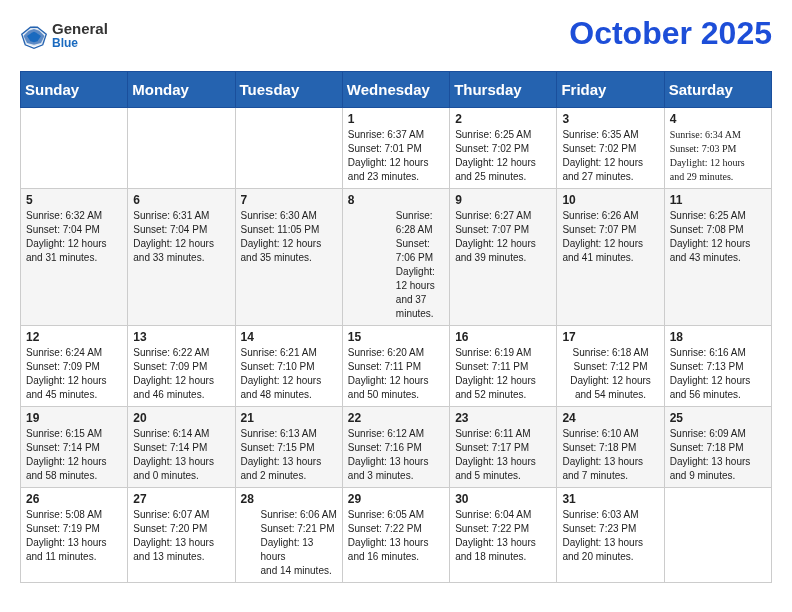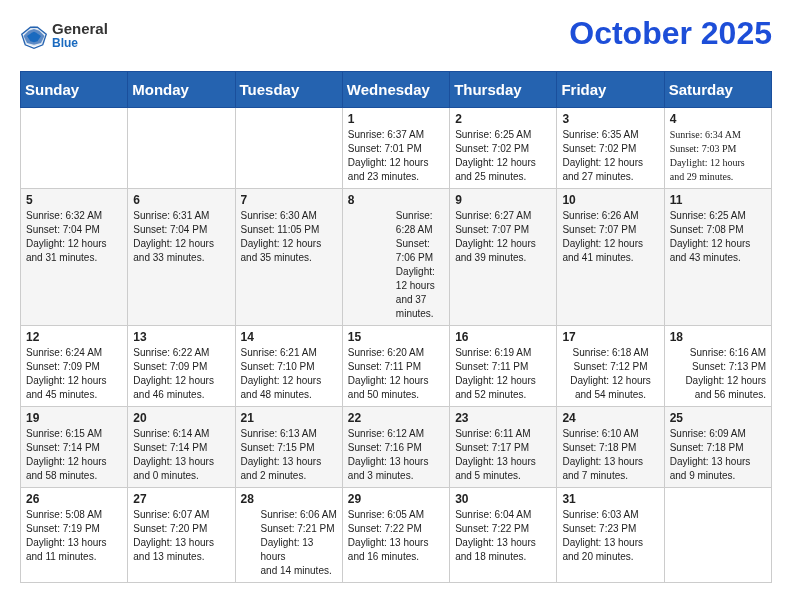--- a/index.html
+++ b/index.html
@@ -243,21 +243,21 @@
           </td>
           <td>
             <div class="day-num">17</div>
             <div class="day-info" style="white-space: pre-line; text-align: center;">Sunrise: 6:18 AM
 Sunset: 7:12 PM
 Daylight: 12 hours
 and 54 minutes.</div>
           </td>
           <td>
             <div class="day-num">18</div>
-            <div class="day-info" style="white-space: pre-line; text-align: right;">Sunrise: 6:16 AM
+            <div class="day-info" style="white-space: pre-line;">Sunrise: 6:16 AM
 Sunset: 7:13 PM
 Daylight: 12 hours
 and 56 minutes.</div>
           </td>
         </tr>
         <tr>
           <td>
             <div class="day-num">19</div>
             <div class="day-info" style="white-space: pre-line;">Sunrise: 6:15 AM
 Sunset: 7:14 PM

